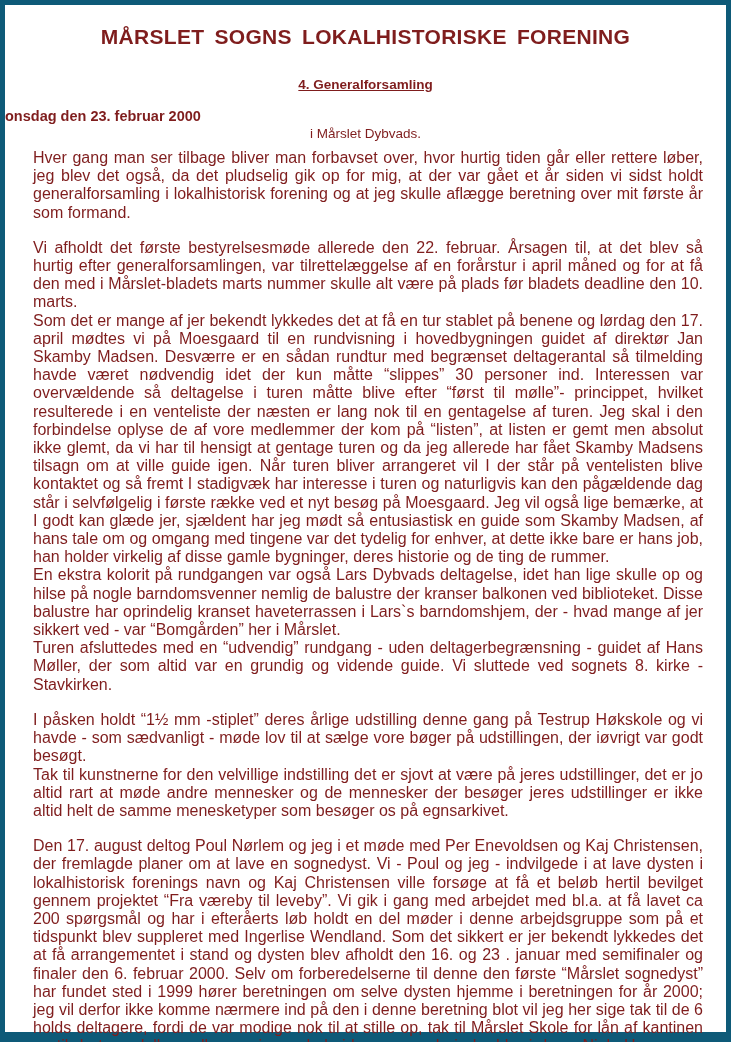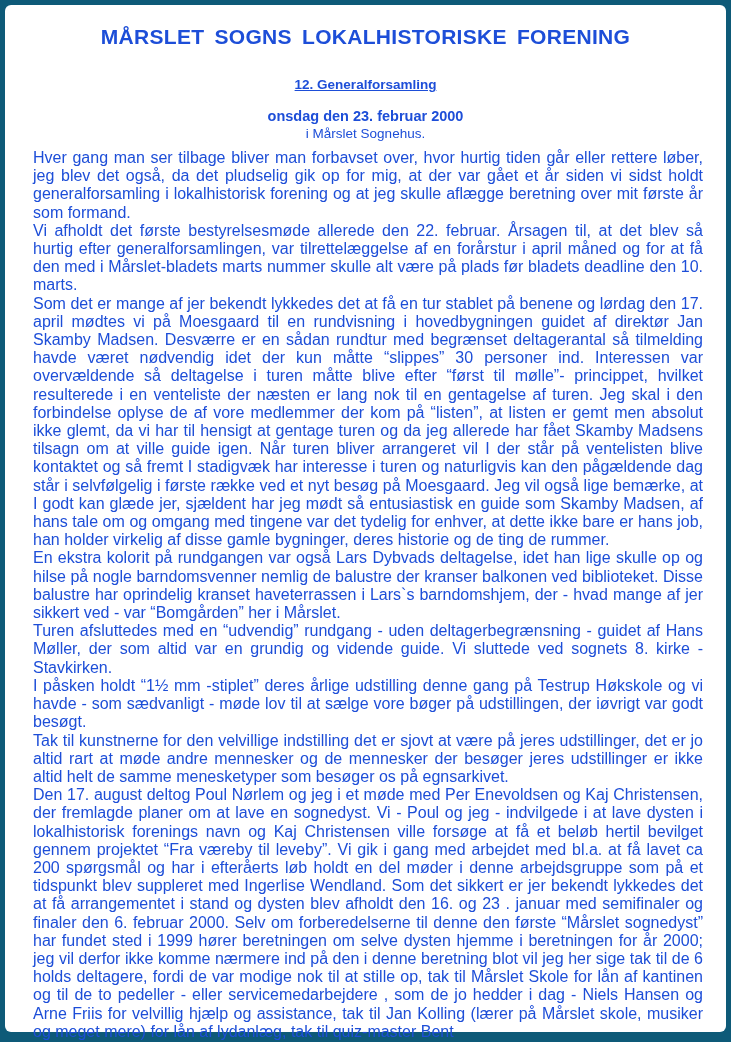--- a/index.html
+++ b/index.html
@@ -10,68 +10,66 @@
     overflow: hidden;
     position: relative;
   }
   .page {
     position: absolute;
     left: 5px; top: 5px;
     width: 721px; height: 1027px;
     background: #ffffff;
     box-sizing: border-box;
     padding: 0 20px 0 20px;
-    color: #1d4ed8;
-    border-radius: 6px;
+    color: #7f1d1d;
   }
   .title {
     text-align: center;
     font-size: 21px;
     font-weight: bold;
     letter-spacing: 0.3px;
     margin: 0;
     position: absolute; left: 0; right: 0; top: 20px;
     word-spacing: 4px;
   }
   .subtitle {
     position: absolute; left: 0; right: 0; top: 72px;
     text-align: center;
     font-size: 13.5px;
     font-weight: bold;
     text-decoration: underline;
   }
   .date {
     position: absolute; left: 0; right: 0; top: 103px;
-    text-align: center;
     font-size: 14.5px;
     font-weight: bold;
   }
   .place {
     position: absolute; left: 0; right: 0; top: 121px;
     text-align: center;
     font-size: 13.5px;
   }
   .body {
     position: absolute;
     left: 28px; right: 23px; top: 144px;
     font-size: 16px;
     line-height: 18.2px;
     text-align: justify;
   }
   .body p { margin: 0; }
-  .body p.gap { }
+  .body p.gap { margin-top: 17px; }
 </style>
 </head>
 <body>
 
 <div class="page">
   <h1 class="title">MÅRSLET SOGNS LOKALHISTORISKE FORENING</h1>
-  <div class="subtitle">12. Generalforsamling</div>
+  <div class="subtitle">4. Generalforsamling</div>
   <div class="date">onsdag den 23. februar 2000</div>
-  <div class="place">i Mårslet Sognehus.</div>
+  <div class="place">i Mårslet Dybvads.</div>
   <div class="body">
     <p>Hver gang man ser tilbage bliver man forbavset over, hvor hurtig tiden går eller rettere løber, jeg blev det også, da det pludselig gik op for mig, at der var gået et år siden vi sidst holdt generalforsamling i lokalhistorisk forening og at jeg skulle aflægge beretning over mit første år som formand.</p>
     <p class="gap">Vi afholdt det første bestyrelsesmøde allerede den 22. februar. Årsagen til, at det blev så hurtig efter generalforsamlingen, var tilrettelæggelse af en forårstur i april måned og for at få den med i Mårslet-bladets marts nummer skulle alt være på plads før bladets deadline den 10. marts.</p>
     <p>Som det  er mange af jer bekendt lykkedes det at få en tur stablet på benene og lørdag den 17. april mødtes vi på Moesgaard til en rundvisning i hovedbygningen guidet af direktør Jan Skamby Madsen. Desværre er en sådan rundtur med begrænset deltagerantal så tilmelding havde været nødvendig idet der kun måtte “slippes” 30 personer ind. Interessen var overvældende så deltagelse i turen måtte blive efter “først til mølle”- princippet, hvilket resulterede i en venteliste der næsten er lang nok til en gentagelse af turen. Jeg skal i den forbindelse oplyse de af vore medlemmer der kom på “listen”, at listen er gemt men absolut ikke glemt, da vi har til hensigt at gentage turen og da jeg allerede har fået Skamby Madsens tilsagn om at ville guide igen. Når turen bliver arrangeret vil I der står på ventelisten blive kontaktet og så fremt I stadigvæk har interesse i turen og naturligvis kan den pågældende dag står i selvfølgelig i første række ved et nyt besøg på Moesgaard. Jeg vil også lige bemærke, at I godt kan glæde jer, sjældent har jeg mødt så entusiastisk en guide som Skamby Madsen, af hans tale om og omgang med tingene var det tydelig for enhver, at dette ikke bare er hans job, han holder virkelig af disse gamle bygninger, deres historie og de ting de rummer.</p>
     <p>En ekstra kolorit på rundgangen var også Lars Dybvads deltagelse, idet han lige skulle op og hilse på nogle barndomsvenner nemlig de balustre der kranser balkonen ved biblioteket. Disse balustre har oprindelig kranset haveterrassen i Lars`s barndomshjem, der  - hvad mange af jer sikkert ved - var  “Bomgården” her i Mårslet.</p>
     <p>Turen afsluttedes med en “udvendig” rundgang - uden deltagerbegrænsning - guidet af Hans Møller, der som altid var en grundig og vidende guide. Vi sluttede ved sognets 8. kirke - Stavkirken.</p>
     <p class="gap">I påsken holdt  “1½ mm -stiplet” deres årlige udstilling denne gang på Testrup Høkskole og vi havde - som sædvanligt - møde lov til at sælge vore bøger på udstillingen, der iøvrigt var godt besøgt.</p>
     <p>Tak til kunstnerne for den velvillige indstilling det er sjovt at være på jeres udstillinger, det er jo altid rart at møde andre mennesker og de mennesker der besøger jeres udstillinger er ikke altid helt de samme menesketyper som besøger os på egnsarkivet.</p>
     <p class="gap">Den 17. august deltog Poul Nørlem og jeg i et møde med  Per Enevoldsen og Kaj Christensen, der fremlagde planer om at lave en sognedyst. Vi  - Poul og jeg - indvilgede i at lave dysten i lokalhistorisk forenings navn og Kaj Christensen ville forsøge at få et beløb hertil bevilget gennem projektet “Fra væreby til leveby”. Vi gik i gang med arbejdet med bl.a. at få lavet ca 200 spørgsmål og har i efteråerts løb holdt en del møder i denne arbejdsgruppe som på et tidspunkt blev suppleret med Ingerlise Wendland. Som det sikkert er jer bekendt lykkedes det at få arrangementet i stand og dysten blev afholdt den 16. og 23 . januar med semifinaler og finaler den 6. februar 2000. Selv om forberedelserne til denne den første “Mårslet sognedyst” har fundet sted i 1999 hører beretningen om selve dysten hjemme i beretningen for år 2000; jeg vil derfor ikke komme nærmere ind på den i denne beretning blot vil jeg her sige tak til de 6 holds deltagere, fordi de var modige nok til at stille op, tak til Mårslet Skole for lån af kantinen og til de to pedeller  - eller servicemedarbejdere , som de jo hedder i dag - Niels Hansen og Arne Friis for velvillig hjælp og assistance, tak til Jan Kolling (lærer på Mårslet skole, musiker og meget mere) for lån af lydanlæg, tak til quiz-master Bent</p>
   </div>

